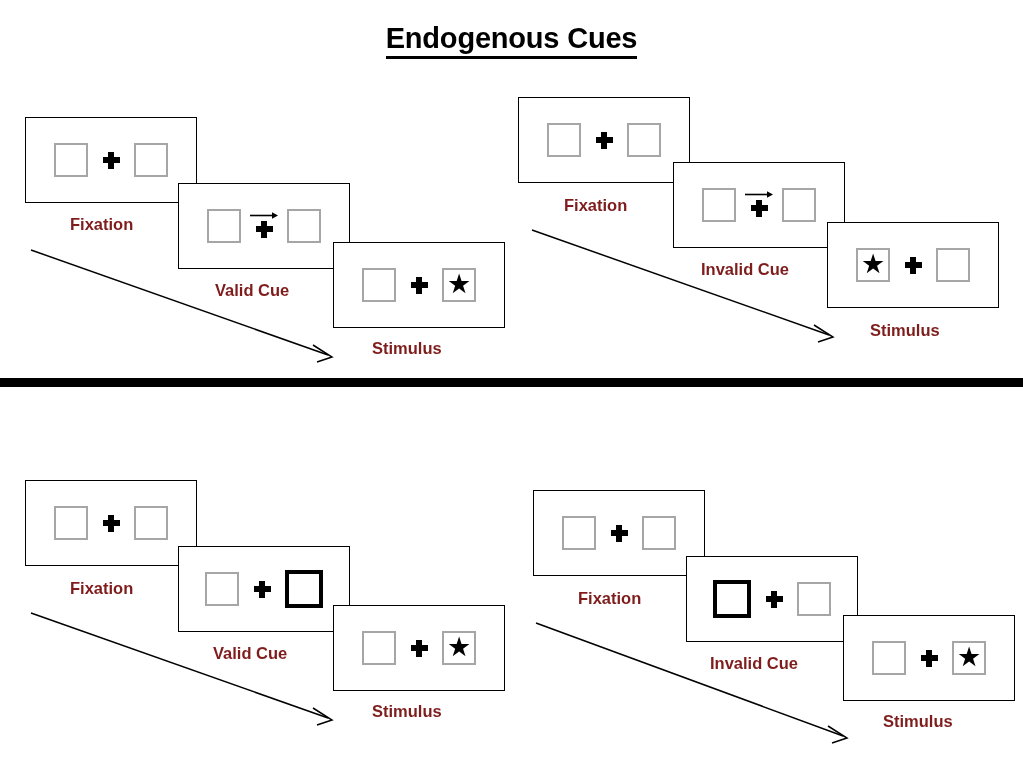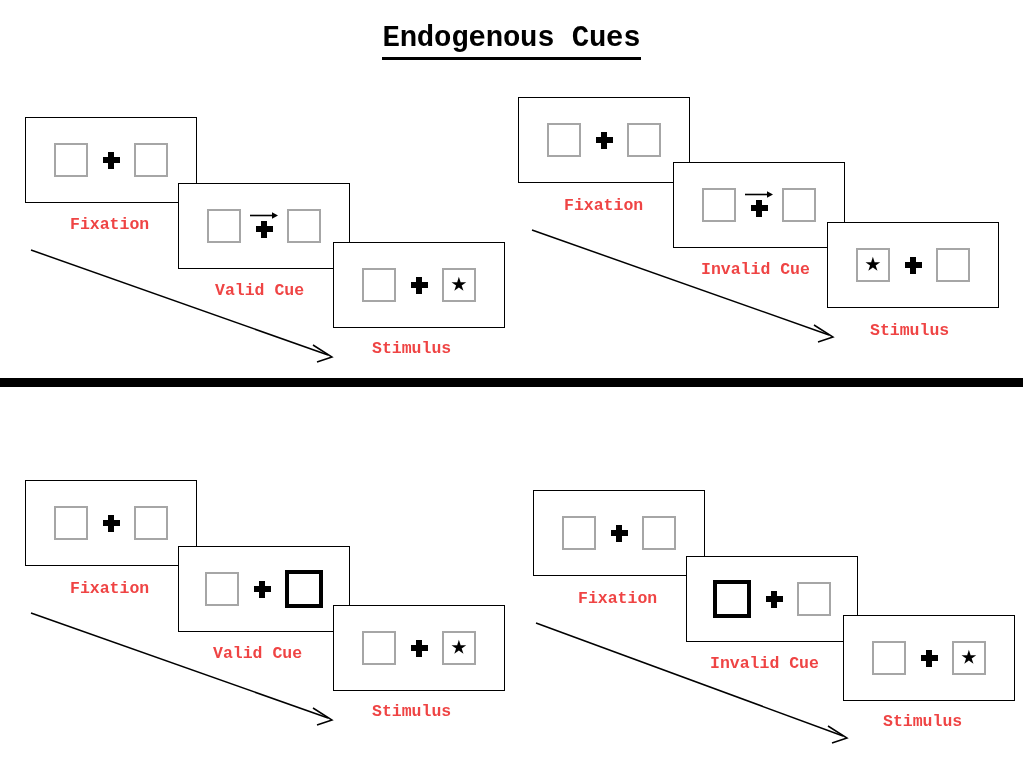--- a/index.html
+++ b/index.html
@@ -5,21 +5,21 @@
   html, body {
     margin: 0;
     padding: 0;
     background: #ffffff;
   }
   #stage {
     position: relative;
     width: 1023px;
     height: 767px;
     background: #ffffff;
-    font-family: Liberation Mono, monospace;
+    font-family: Liberation Sans, sans-serif;
     overflow: hidden;
   }
 
   
   .section-title {
     position: absolute;
     width: 100%;
     text-align: center;
     font-weight: bold;
     font-size: 29px;
@@ -118,21 +118,21 @@
     transform: translateX(-50%);
     width: 30px;
     height: 10px;
   }
 
   
   .caption {
     position: absolute;
     font-weight: bold;
     font-size: 16.5px;
-    color: #ef4444;
+    color: #7f1d1d;
     white-space: nowrap;
   }
 
   
   .time-arrow {
     position: absolute;
     overflow: visible;
   }
 </style>
 </head>

